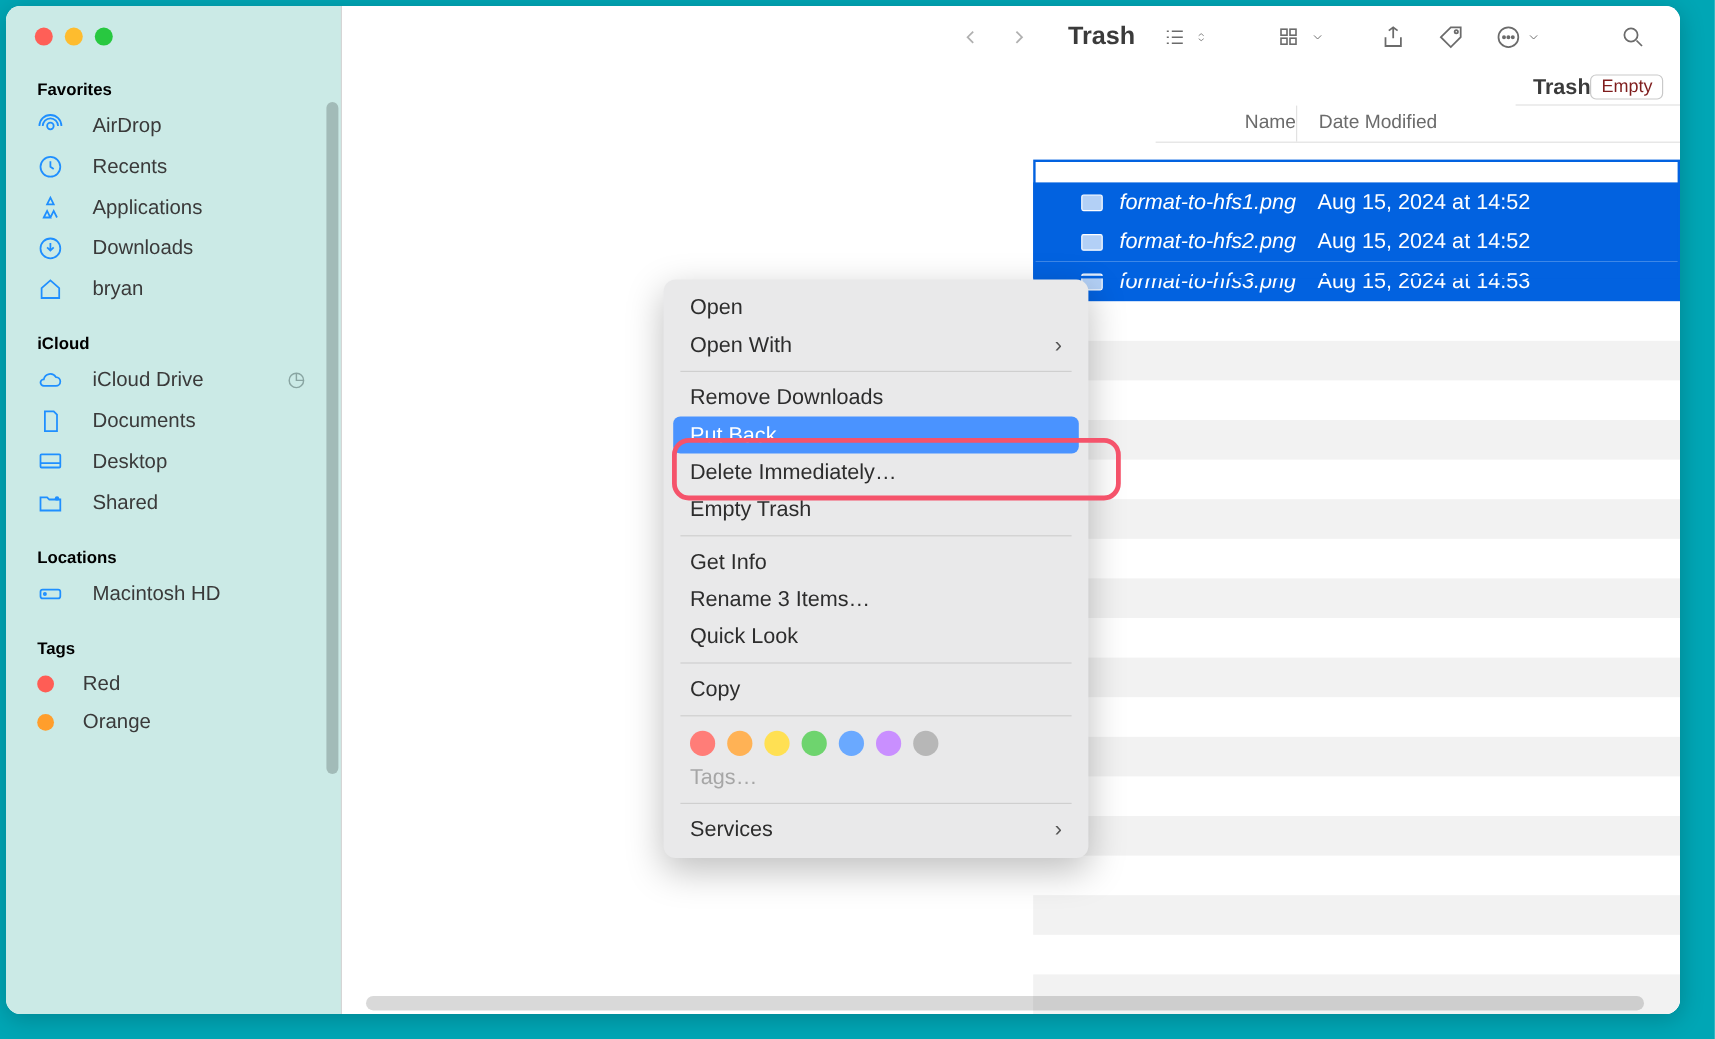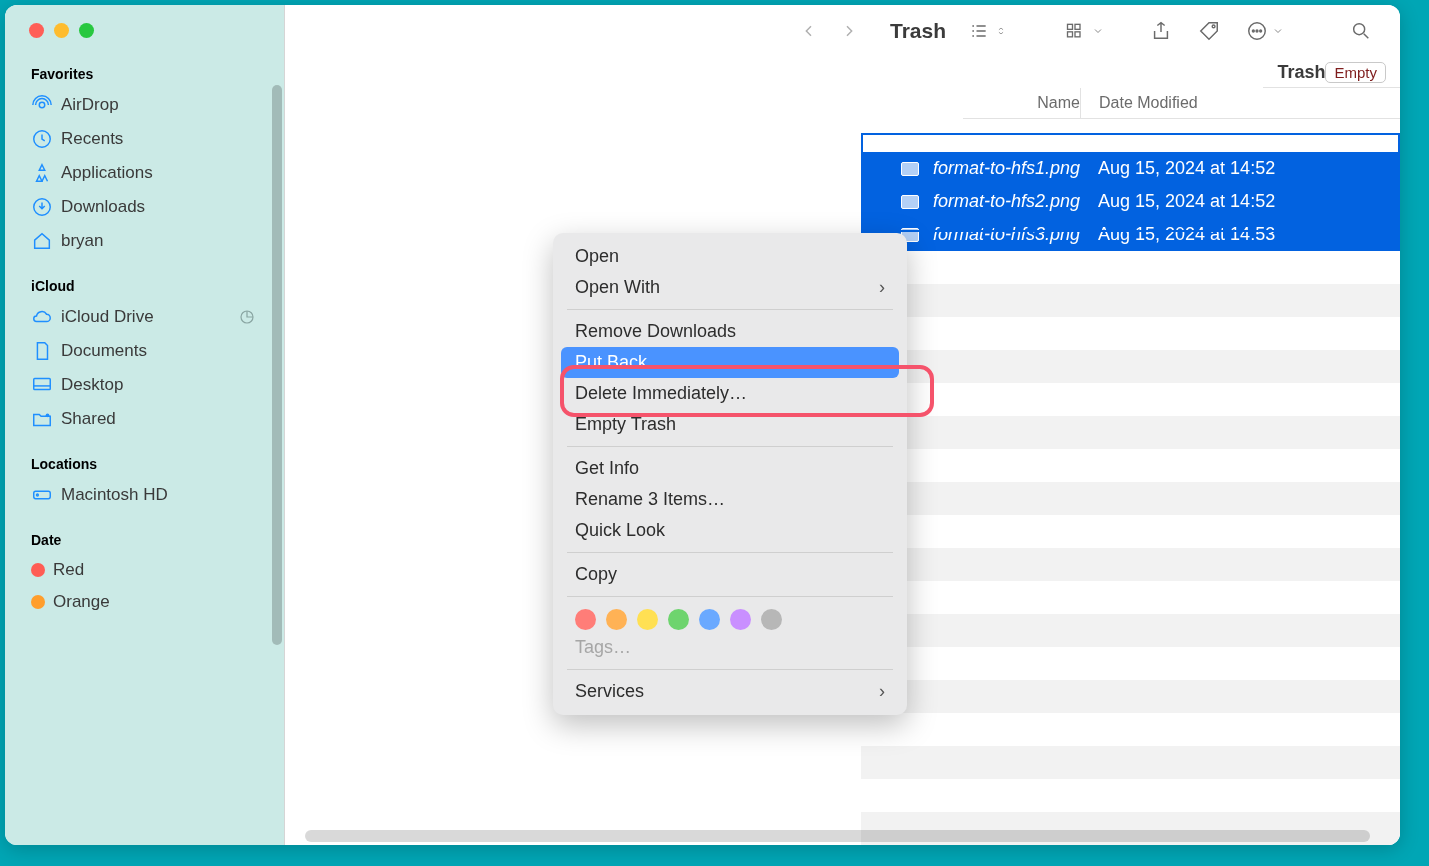--- a/index.html
+++ b/index.html
@@ -3,21 +3,21 @@
 <meta charset="utf-8">
 <style>
 * { margin:0; padding:0; box-sizing:border-box; font-family:-apple-system,BlinkMacSystemFont,"Segoe UI",sans-serif; }
 body { background:#00a6b5; width:1429px; height:866px; overflow:hidden; }
 .window { background:#fff; width:1395px; height:840px; margin:5px; border-radius:12px; overflow:hidden; display:flex; position:relative; box-shadow:0 4px 20px rgba(0,0,0,0.2); }
 .sidebar { width:280px; background:#cbeae6; border-right:1px solid #d5d5d5; padding:18px 0 0 0; overflow-y:auto; position:relative; }
 .traffic { display:flex; gap:10px; padding-left:24px; margin-bottom:22px; }
 .tl { width:15px; height:15px; border-radius:50%; }
 .tl.red { background:#ff5f57; } .tl.yellow { background:#febc2e; } .tl.green { background:#28c840; }
 .section-header { color:#000000; font-size:14px; font-weight:600; padding:6px 26px; }
-.side-item { display:flex; align-items:center; gap:8px; padding:6px 26px; font-size:17px; color:#3a3a3a; cursor:default; }
+.side-item { display:flex; align-items:center; gap:24px; padding:6px 26px; font-size:17px; color:#3a3a3a; cursor:default; }
 .side-item .icn { width:22px; height:22px; display:flex; align-items:center; justify-content:center; color:#1f8fff; }
 .side-item svg { stroke:#1f8fff; fill:none; stroke-width:1.6; }
 .tag-dot { width:14px; height:14px; border-radius:50%; }
 .scrollbar { position:absolute; right:2px; top:80px; width:10px; height:560px; background:rgba(0,0,0,0.2); border-radius:5px; }
 .main { flex:1; display:flex; flex-direction:column; background:#fff;align-items:flex-end; }
 .toolbar { height:70px; display:flex; align-items:center; padding:0 22px; gap:14px; }
 .nav-btn { width:26px; height:26px; display:flex; align-items:center; justify-content:center; color:#b0b0b0; }
 .nav-btn svg { stroke:#b0b0b0; fill:none; stroke-width:2.2; }
 .title { font-size:21px; font-weight:700; color:#3b3b3b; margin-left:14px; flex:1; }
 .tool-btn { color:#6b6b6b; display:flex; align-items:center; justify-content:center; padding:0 6px; }
@@ -152,21 +152,21 @@
     <div class="side-item">
       <span class="icn">
           <svg width="22" height="22" viewBox="0 0 24 24" stroke="#89a5a2">
             <rect x="3" y="8" width="18" height="8" rx="2"></rect>
             <circle cx="7" cy="12" r="1"></circle>
           </svg>
         </span>
       <span>Macintosh HD</span>
     </div>
 
-    <div class="section-header" style="margin-top:14px;">Date</div>
+    <div class="section-header" style="margin-top:14px;">Tags</div>
     <div class="side-item">
       <span class="tag-dot" style="background:#ff5d55"></span>
       <span>Red</span>
     </div>
     <div class="side-item">
       <span class="tag-dot" style="background:#ff9e2c"></span>
       <span>Orange</span>
     </div>
 
     <div class="scrollbar"></div>

